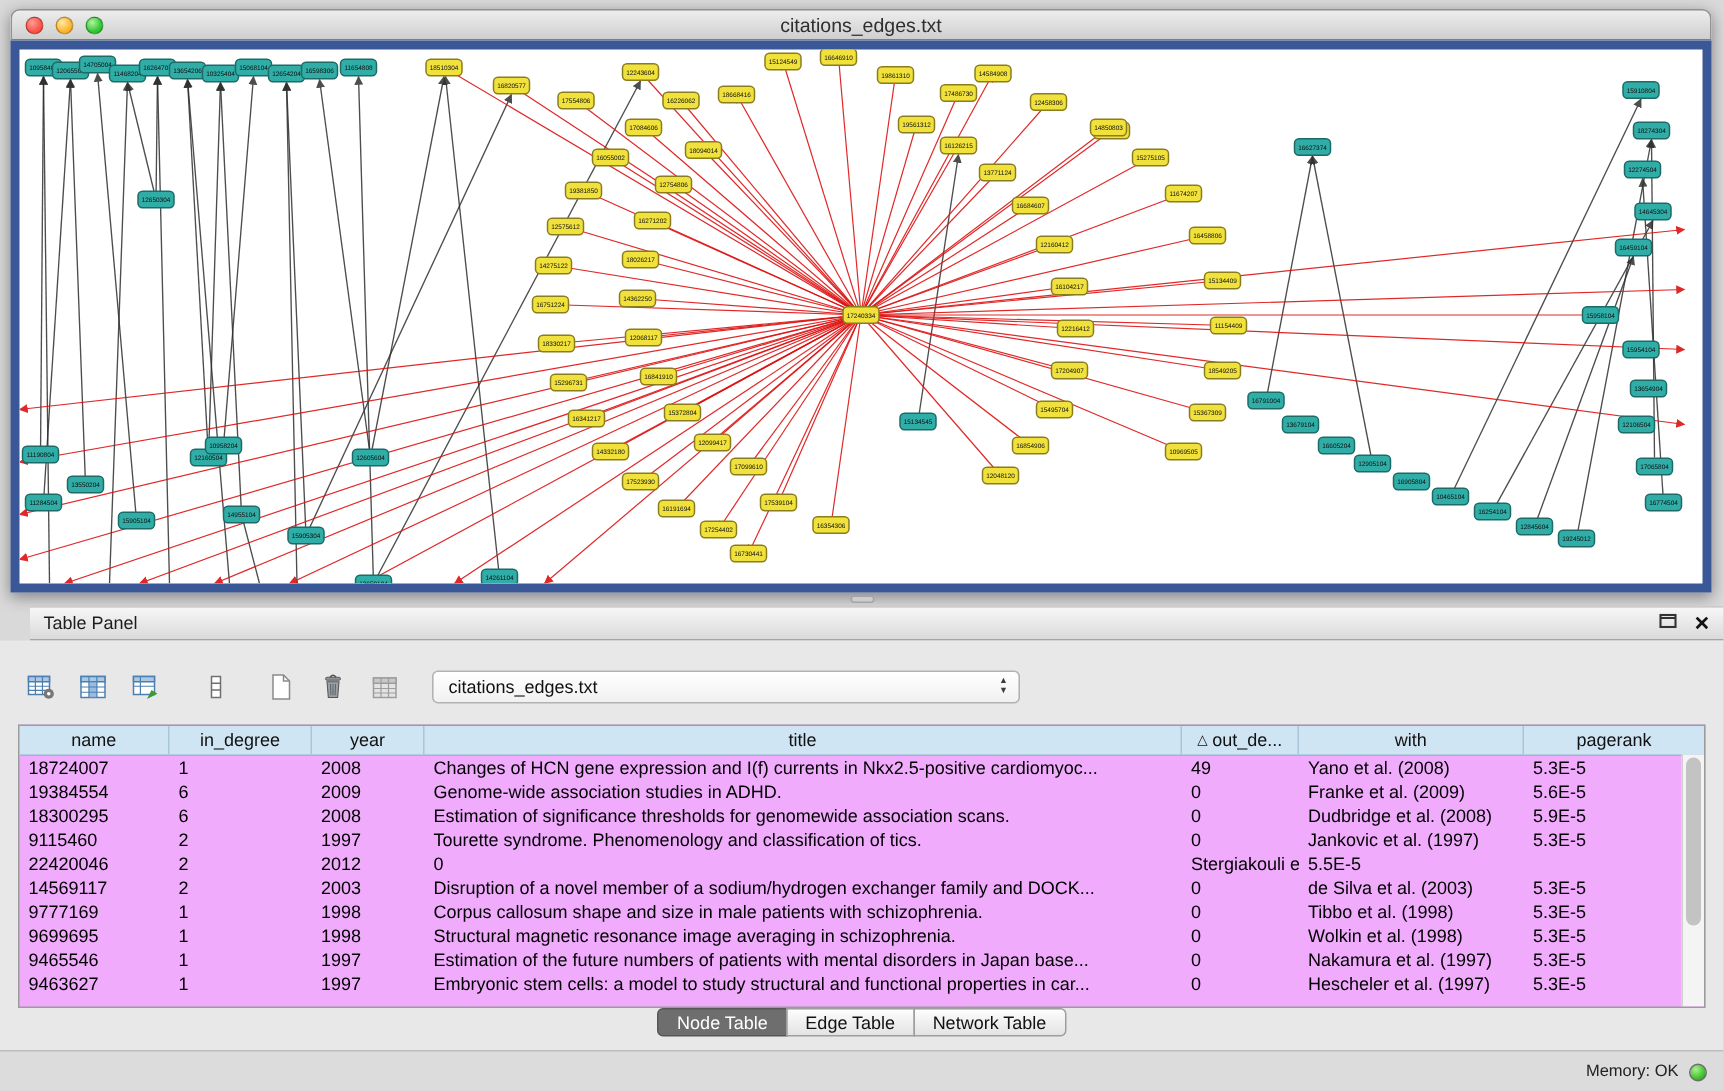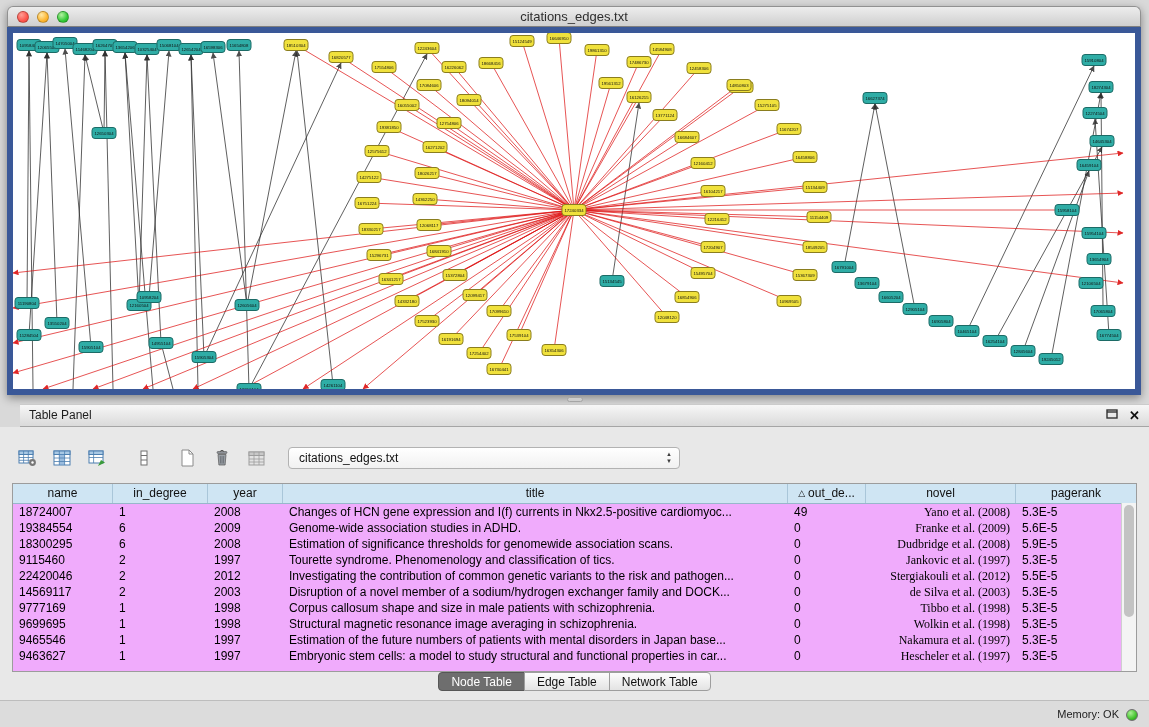--- a/index.html
+++ b/index.html
@@ -56,21 +56,21 @@
   .table-wrap{position:absolute;left:12px;right:12px;top:56px;bottom:28px;
     background:#f0abfc;border:1px solid #9c9c9c;overflow:hidden;}
   .thead-row,.tr{display:grid;grid-template-columns:100px 95px 75px 505px 78px 150px 1fr;}
   .thead-row{background:var(--header-blue);border-bottom:1px solid #98b7cb;height:19px;}
   .th{font-size:12px;text-align:center;line-height:19px;border-right:1px solid #a9c6d9;
     color:#111;overflow:hidden;white-space:nowrap;}
   .th:last-child{border-right:none;}
   .sort-glyph{font-size:9px;margin-right:3px;position:relative;top:-1px;}
   .tr{height:16px;}
   .td{font-size:12px;line-height:16px;padding:0 6px;white-space:nowrap;overflow:hidden;color:#000;}
-  .td.c5{text-align:right;font-family:Liberation Serif, serif;}
+  .td.c5{text-align:left;}
   .vscroll{position:absolute;top:19px;right:0;bottom:0;width:14px;background:#f4f4f4;border-left:1px solid #cfcfcf;}
   .vthumb{position:absolute;top:2px;left:2px;right:2px;height:112px;background:#c3c3c3;border-radius:6px;}
   
   .tabs{position:absolute;bottom:9px;left:0;width:100%;display:flex;justify-content:center;}
   .tab{font-family:"Liberation Sans",sans-serif;font-size:12px;padding:2px 12px;height:19px;
     border:1px solid #9e9e9e;background:linear-gradient(#fdfdfd,#e3e3e3);color:#111;margin-left:-1px;cursor:default;text-align:right;}
   .tab:first-child{border-radius:4px 0 0 4px;margin-left:0;}
   .tab:last-child{border-radius:0 4px 4px 0;}
   .tab.active{background:#6e6e6e;color:#fff;border-color:#565656;}
   
@@ -521,21 +521,21 @@
       </div>
     </div>
 
     <div class="table-wrap">
       <div class="thead-row">
           <div class="th"><span>name</span></div>
           <div class="th"><span>in_degree</span></div>
           <div class="th"><span>year</span></div>
           <div class="th"><span>title</span></div>
           <div class="th"><span class="sort-glyph">△</span><span>out_de...</span></div>
-          <div class="th"><span>novel</span></div>
+          <div class="th"><span>with</span></div>
           <div class="th"><span>pagerank</span></div>
         </div>
       <div>
           <div class="tr">
             <div class="td c0">18724007</div>
             <div class="td c1">1</div>
             <div class="td c2">2008</div>
             <div class="td c3">Changes of HCN gene expression and I(f) currents in Nkx2.5-positive cardiomyoc...</div>
             <div class="td c4">49</div>
             <div class="td c5">Yano et al. (2008)</div>
@@ -565,21 +565,20 @@
             <div class="td c2">1997</div>
             <div class="td c3">Tourette syndrome. Phenomenology and classification of tics.</div>
             <div class="td c4">0</div>
             <div class="td c5">Jankovic et al. (1997)</div>
             <div class="td c6">5.3E-5</div>
           </div>
           <div class="tr">
             <div class="td c0">22420046</div>
             <div class="td c1">2</div>
             <div class="td c2">2012</div>
-            <div class="td c3">Investigating the contribution of common genetic variants to the risk and pathogen...</div>
             <div class="td c4">0</div>
             <div class="td c5">Stergiakouli et al. (2012)</div>
             <div class="td c6">5.5E-5</div>
           </div>
           <div class="tr">
             <div class="td c0">14569117</div>
             <div class="td c1">2</div>
             <div class="td c2">2003</div>
             <div class="td c3">Disruption of a novel member of a sodium/hydrogen exchanger family and DOCK...</div>
             <div class="td c4">0</div>

